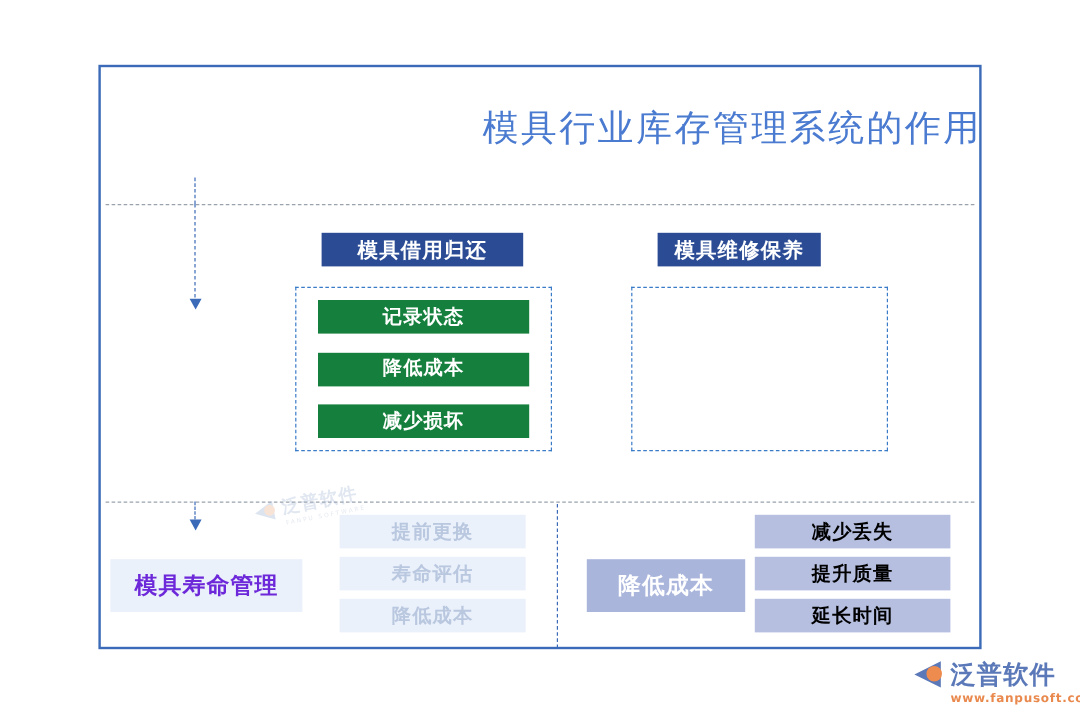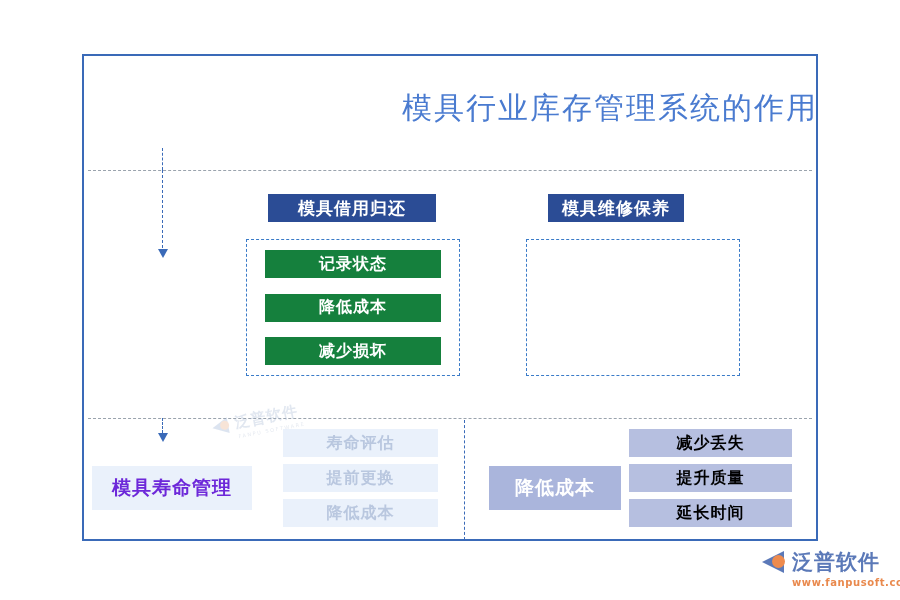--- a/index.html
+++ b/index.html
@@ -250,22 +250,22 @@
   </div>
 
   <div class="grp-header grp-header-2">模具维修保养</div>
   <div class="grp-box grp-box-2">
   </div>
 
   <div class="bot-divider"></div>
 
   <div class="pill-soft">模具寿命管理</div>
   <div class="bot-col bot-col-left">
+    <div class="bot-item pale">提前更换</div>
     <div class="bot-item pale">寿命评估</div>
-    <div class="bot-item pale">提前更换</div>
     <div class="bot-item pale">降低成本</div>
   </div>
 
   <div class="pill-strong">降低成本</div>
   <div class="bot-col bot-col-right">
     <div class="bot-item lilac">减少丢失</div>
     <div class="bot-item lilac">提升质量</div>
     <div class="bot-item lilac">延长时间</div>
   </div>
 

